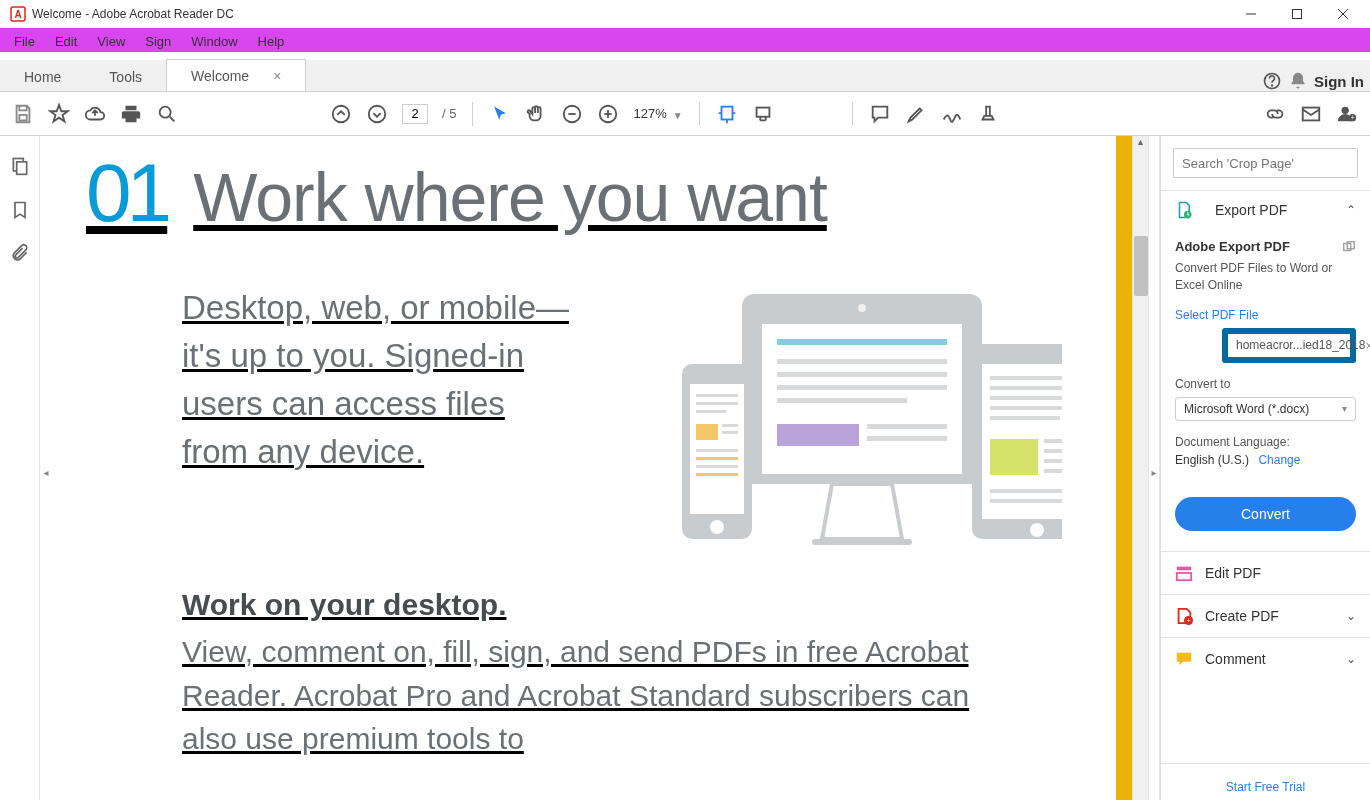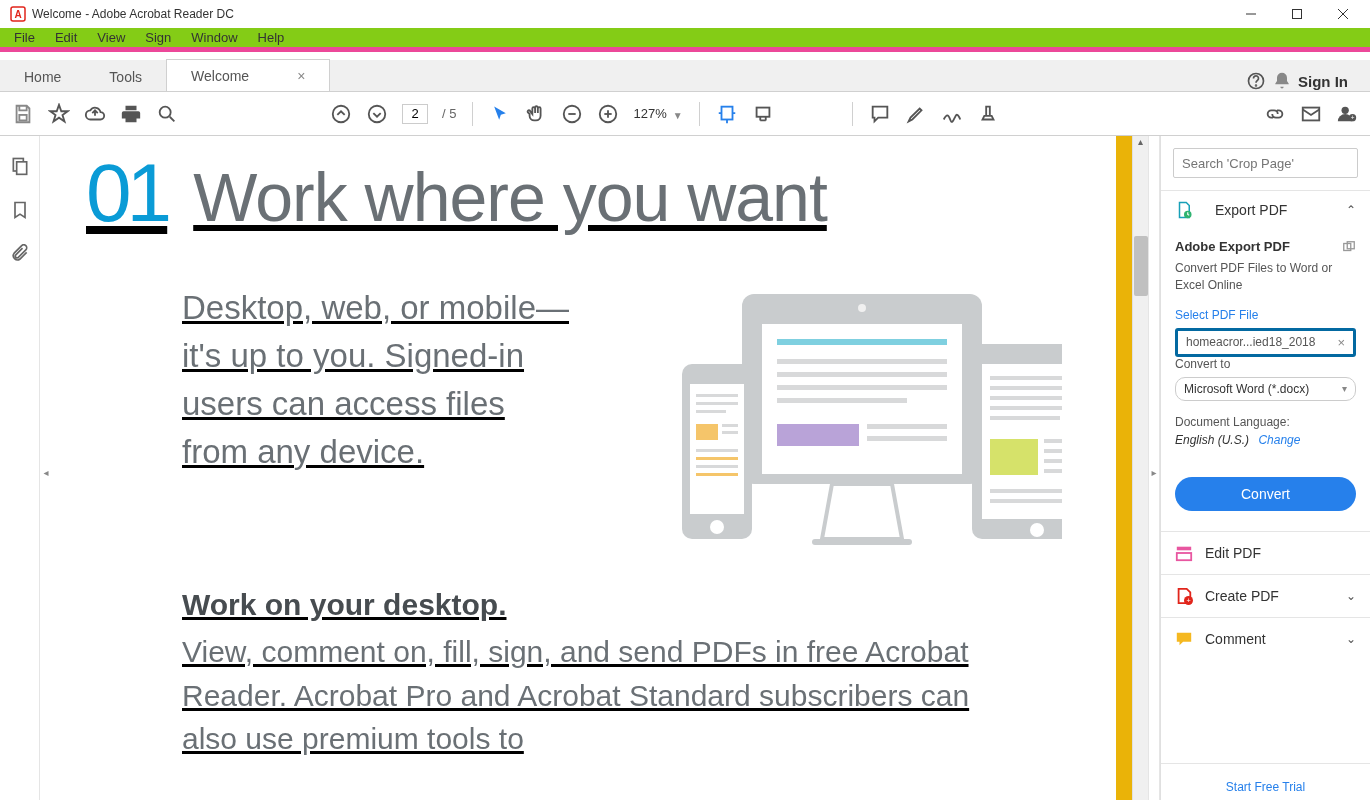--- a/index.html
+++ b/index.html
@@ -6,29 +6,29 @@
 body { width: 1370px; height: 800px; background: #fff; overflow: hidden; position: relative; }
 
 
 .titlebar { height: 28px; display: flex; align-items: center; padding: 0 4px; background: #fff; }
 .titlebar .app-icon { width: 16px; height: 16px; margin: 0 6px; }
 .titlebar .title { font-size: 12px; color: #333; }
 .titlebar .win-controls { margin-left: auto; display: flex; }
 .titlebar .win-btn { width: 46px; height: 28px; display: flex; align-items: center; justify-content: center; font-size: 14px; color: #333; }
 
 
-.menubar { height: 24px; display: flex; align-items: center; padding: 0 4px; background: #84cc16; border-bottom: 5px solid #ec4899; }
+.menubar { height: 24px; display: flex; align-items: flex-end; padding: 0 4px; background: #d946ef; border-bottom: 1px solid #ec4899; }
 .menubar .menu-item { padding: 2px 10px; font-size: 13px; color: #333; }
 
 
 .maintabs { height: 32px; display: flex; align-items: flex-end; background: #f0f0f0; border-bottom: 1px solid #d0d0d0; margin-top: 8px; }
 .maintabs .tab { padding: 6px 24px; font-size: 14px; color: #555; }
-.maintabs .tab.doc { background: #fff; border-top: 1px solid #d0d0d0; border-left: 1px solid #d0d0d0; border-right: 1px solid #d0d0d0; display: flex; align-items: center; gap: 48px; height: 32px; }
+.maintabs .tab.doc { background: #fff; border-top: 1px solid #d0d0d0; border-left: 1px solid #d0d0d0; border-right: 1px solid #d0d0d0; display: flex; align-items: center; gap: 24px; height: 32px; }
 .maintabs .tab.doc .close { color: #888; font-size: 14px; }
-.maintabs .right-controls { margin-left: auto; display: flex; align-items: center; gap: 6px; padding-right: 22px; }
+.maintabs .right-controls { margin-left: auto; display: flex; align-items: center; gap: 6px; padding-right: 6px; }
 .maintabs .right-controls .ic { width: 20px; height: 20px; color: #555; }
 .maintabs .signin { font-size: 15px; font-weight: 600; color: #333; }
 
 
 .toolbar { height: 44px; display: flex; align-items: center; padding: 0 12px; border-bottom: 1px solid #d0d0d0; gap: 14px; }
 .toolbar .group { display: flex; align-items: center; gap: 14px; }
 .toolbar .sep { width: 1px; height: 24px; background: #d0d0d0; margin: 0 2px; }
 .toolbar .ic { width: 22px; height: 22px; color: #555; display: flex; align-items: center; justify-content: center; }
 .toolbar .page-in { width: 26px; height: 20px; text-align: center; font-size: 13px; border: 1px solid #ccc; }
 .toolbar .page-total { font-size: 13px; color: #666; }
@@ -68,27 +68,27 @@
 .rpanel .search { margin: 12px; }
 .rpanel .search input { width: 100%; height: 30px; padding: 0 8px; font-size: 13px; border: 1px solid #ccc; border-radius: 2px; color: #888; }
 .rpanel .sec-head { display: flex; align-items: center; padding: 10px 14px; border-top: 1px solid #e5e5e5; gap: 22px; font-size: 14px; color: #333; }
 .rpanel .sec-head .caret { margin-left: auto; font-size: 12px; color: #555; }
 .rpanel .sec-head .ic { width: 18px; height: 18px; }
 .rpanel .export-body { padding: 10px 14px; font-size: 12.5px; color: #333; }
 .rpanel .export-body .title-row { display: flex; align-items: center; font-weight: 700; font-size: 13px; margin-bottom: 6px; }
 .rpanel .export-body .title-row .ic { margin-left: auto; color: #888; }
 .rpanel .export-body .desc { color: #555; font-size: 12px; line-height: 1.4; }
 .rpanel .export-body .label { color: #2680eb; font-size: 12px; margin-top: 14px; }
-.rpanel .export-body .file-box { border: 3px solid #0369a1; border-radius: 3px; padding: 4px 8px; margin-top: 6px; display: flex; align-items: center; font-size: 12px; color: #555; }
+.rpanel .export-body .file-box { border: 6px solid #0369a1; border-radius: 3px; padding: 4px 8px; margin-top: 6px; display: flex; align-items: center; font-size: 12px; color: #555; margin-left: 47px; }
 .rpanel .export-body .file-box .x { margin-left: auto; color: #888; font-size: 13px; }
-.rpanel .export-body .label2 { color: #555; font-size: 12px; }
-.rpanel .export-body .sel-box { border: 1px solid #ccc; border-radius: 10px; padding: 4px 8px; margin-top: 6px; display: flex; align-items: center; font-size: 12px; color: #333; }
+.rpanel .export-body .label2 { color: #555; font-size: 12px; margin-top: 14px; }
+.rpanel .export-body .sel-box { border: 1px solid #ccc; border-radius: 3px; padding: 4px 8px; margin-top: 6px; display: flex; align-items: center; font-size: 12px; color: #333; }
 .rpanel .export-body .sel-box .caret { margin-left: auto; font-size: 10px; color: #888; }
 .rpanel .export-body .lang-row { margin-top: 14px; font-size: 12px; color: #555; }
-.rpanel .export-body .lang-val { font-size: 12px; color: #333; margin-top: 4px; font-style: italic; }
+.rpanel .export-body .lang-val { font-size: 12px; color: #333; margin-top: 4px; }
 .rpanel .export-body .lang-val .change { color: #2680eb; margin-left: 6px; }
 .rpanel .convert-btn { margin: 20px 14px; height: 34px; background: #2680eb; color: #fff; border-radius: 17px; display: flex; align-items: center; justify-content: center; font-size: 14px; }
 .rpanel .tool-item { display: flex; align-items: center; padding: 12px 14px; border-top: 1px solid #e5e5e5; gap: 12px; font-size: 14px; color: #333; }
 .rpanel .tool-item .caret { margin-left: auto; font-size: 12px; color: #555; }
 .rpanel .footer { margin-top: auto; padding: 10px 14px 14px; text-align: center; border-top: 1px solid #e5e5e5; }
 .rpanel .footer .line1 { font-size: 12px; font-weight: 700; color: #333; line-height: 1.3; }
 .rpanel .footer .link { font-size: 12px; color: #2680eb; margin-top: 6px; text-align: center; }
 
 svg { display: block; }
 </style>

